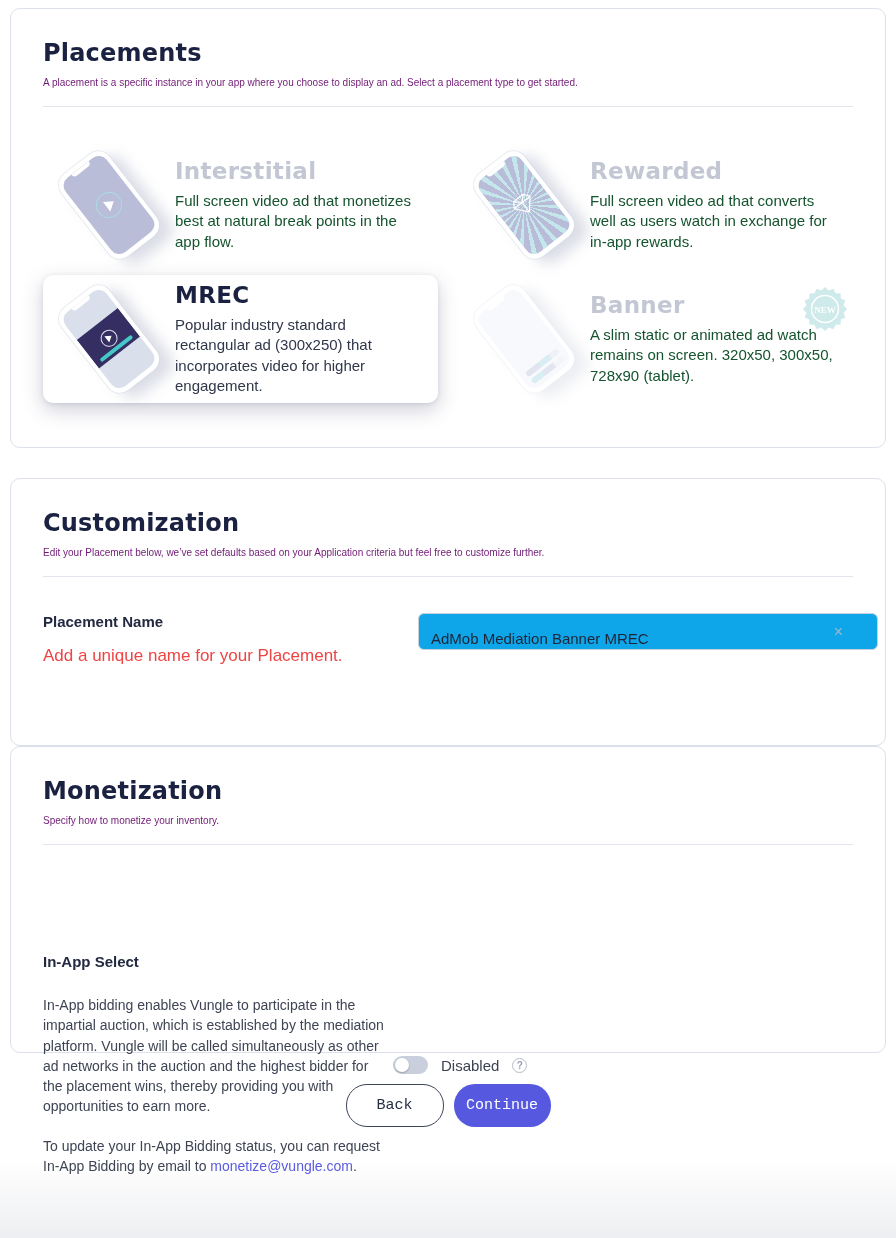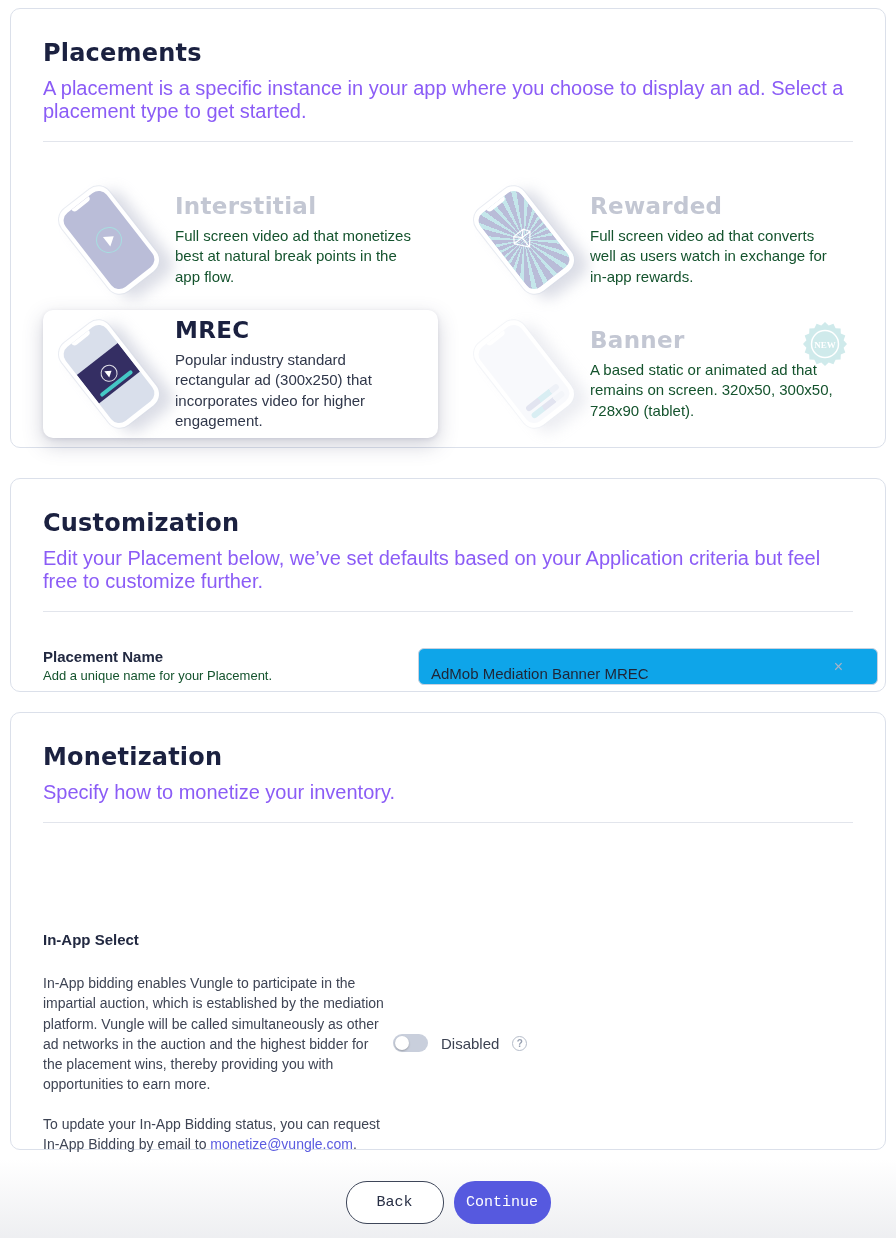--- a/index.html
+++ b/index.html
@@ -12,27 +12,27 @@
   .page {
     width: 896px; height: 1238px; position: relative;
     background: linear-gradient(180deg, #ffffff 0%, #ffffff 93%, #ecedf0 100%);
   }
   .card {
     margin: 0 10px; background: #fff;
     border: 1px solid #dbe0ea; border-radius: 10px;
     padding: 30px 32px;
   }
   .card-1 { margin-top: 8px; height: 440px; }
-  .card-2 { margin-top: 30px; height: 214px; }
-  .card-3 { margin-top: 20px; height: 438px; }
+  .card-2 { margin-top: 30px; height: 268px; }
+  .card-3 { height: 307px; }
   .card-title {
     font-family: "DejaVu Sans", sans-serif;
     font-size: 24px; font-weight: bold; color: #1b2140; letter-spacing: .2px;
   }
-  .card-desc { font-size: 20px; color: #8b5cf6; margin-top: 10px; }
+  .card-desc { font-size: 10px; color: #701a75; margin-top: 10px; }
   .hr { border: none; border-top: 1px solid #e2e5ec; margin-top: 18px; }
 
   
   .type-grid {
     margin-top: 34px;
     display: grid; grid-template-columns: 1fr 1fr;
     column-gap: 20px; row-gap: 6px;
     grid-auto-rows: 128px;
   }
   .type-cell {
@@ -89,21 +89,21 @@
   .screen-banner { background: #f3f5fa; }
   .banner-bar1, .banner-bar2 { position: absolute; left: 6px; right: 6px; height: 6px; border-radius: 3px; }
   .banner-bar1 { bottom: 14px; background: linear-gradient(90deg, #c7cbe2 0 40%, #b5dfe8 40% 75%, #dfe4f0 75%); }
   .banner-bar2 { bottom: 5px; background: linear-gradient(90deg, #b5dfe8 0 35%, #c7cbe2 35% 70%, #e8ecf4 70%); }
 
   .badge-new { position: absolute; top: 12px; right: 6px; width: 44px; height: 44px; }
 
   
   .form-row { display: flex; justify-content: space-between; align-items: flex-start; margin-top: 36px; }
   .field-label { font-size: 15px; font-weight: bold; color: #222941; }
-  .field-help { font-size: 13px; color: #14532d; margin-top: 3px; }
+  .field-help { font-size: 17px; color: #ef4444; margin-top: 16px; }
   .input-wrap { position: relative; width: 460px; }
   .text-input {
     width: 100%; height: 37px; border: 1px solid #c9d1df; border-radius: 6px;
     padding: 14px 32px 0 12px; font-size: 15px; color: #1f2536;
     font-family: "Liberation Sans", sans-serif; background: #0ea5e9; outline: none; margin-left: 25px;
   }
   .clear-x {
     position: absolute; right: 10px; top: 50%; transform: translateY(-50%);
     color: #a9b3c6; font-size: 16px; line-height: 1; cursor: pointer;
   }
@@ -212,21 +212,21 @@
           <div class="phone">
             <div class="screen screen-banner">
               <div class="banner-bar1"></div>
               <div class="banner-bar2"></div>
             </div>
             <div class="notch"></div>
           </div>
         </div>
         <div class="type-text">
           <div class="type-title">Banner</div>
-          <div class="type-desc">A based static or animated ad that remains on screen. 320x50, 300x50, 728x90 (tablet).</div>
+          <div class="type-desc">A slim static or animated ad watch remains on screen. 320x50, 300x50, 728x90 (tablet).</div>
         </div>
         <svg class="badge-new" viewBox="0 0 44 44">
           <polygon fill="#cfeaeb" points="44,22 40.6,25.7 42.3,30.4 37.8,32.6 37.6,37.6 32.6,37.8 30.4,42.3 25.7,40.6 22,44 18.3,40.6 13.6,42.3 11.4,37.8 6.4,37.6 6.2,32.6 1.7,30.4 3.4,25.7 0,22 3.4,18.3 1.7,13.6 6.2,11.4 6.4,6.4 11.4,6.2 13.6,1.7 18.3,3.4 22,0 25.7,3.4 30.4,1.7 32.6,6.2 37.6,6.4 37.8,11.4 42.3,13.6 40.6,18.3"></polygon>
           <circle cx="22" cy="22" r="13.5" fill="none" stroke="#ffffff" stroke-width="1.5"></circle>
           <text x="22" y="25.5" text-anchor="middle" font-family="Liberation Serif, serif" font-size="9" font-weight="bold" fill="#ffffff">NEW</text>
         </svg>
       </div>
 
     </div>
   </section>

